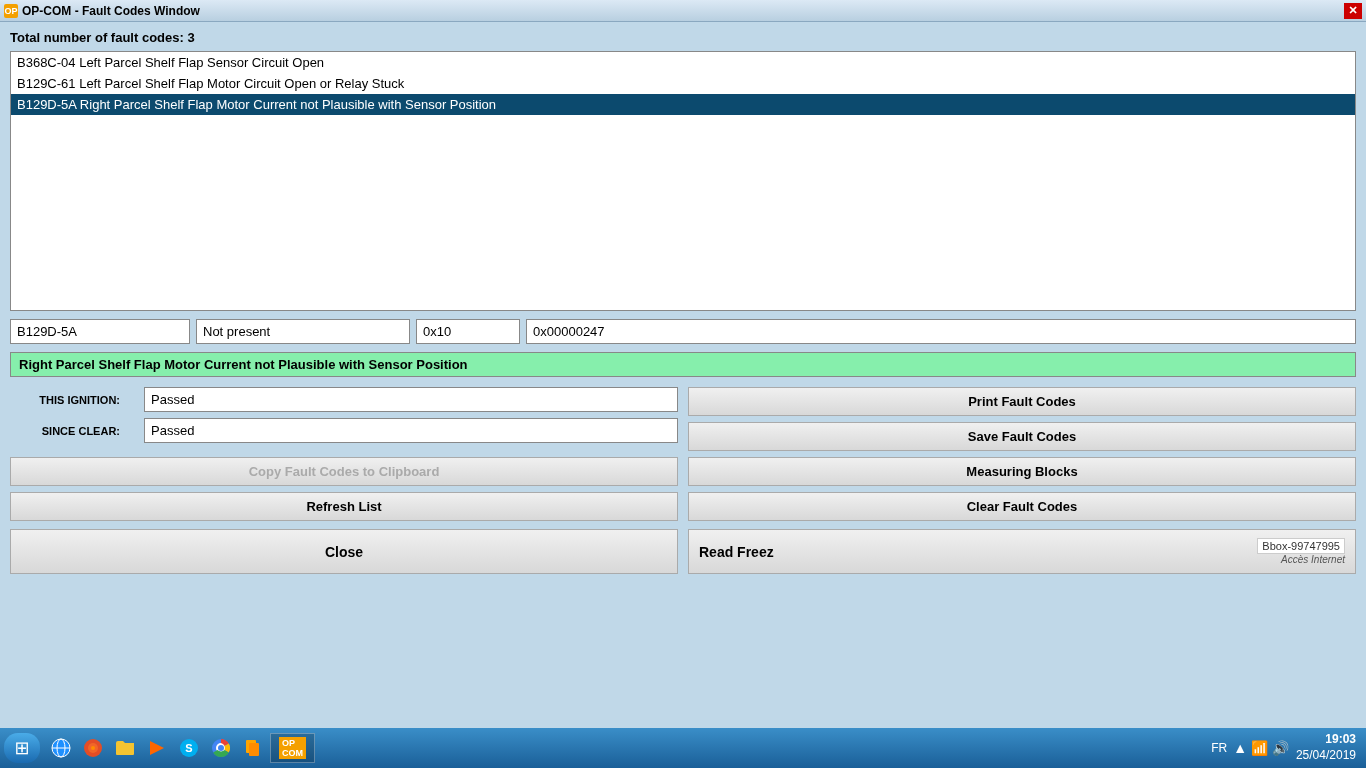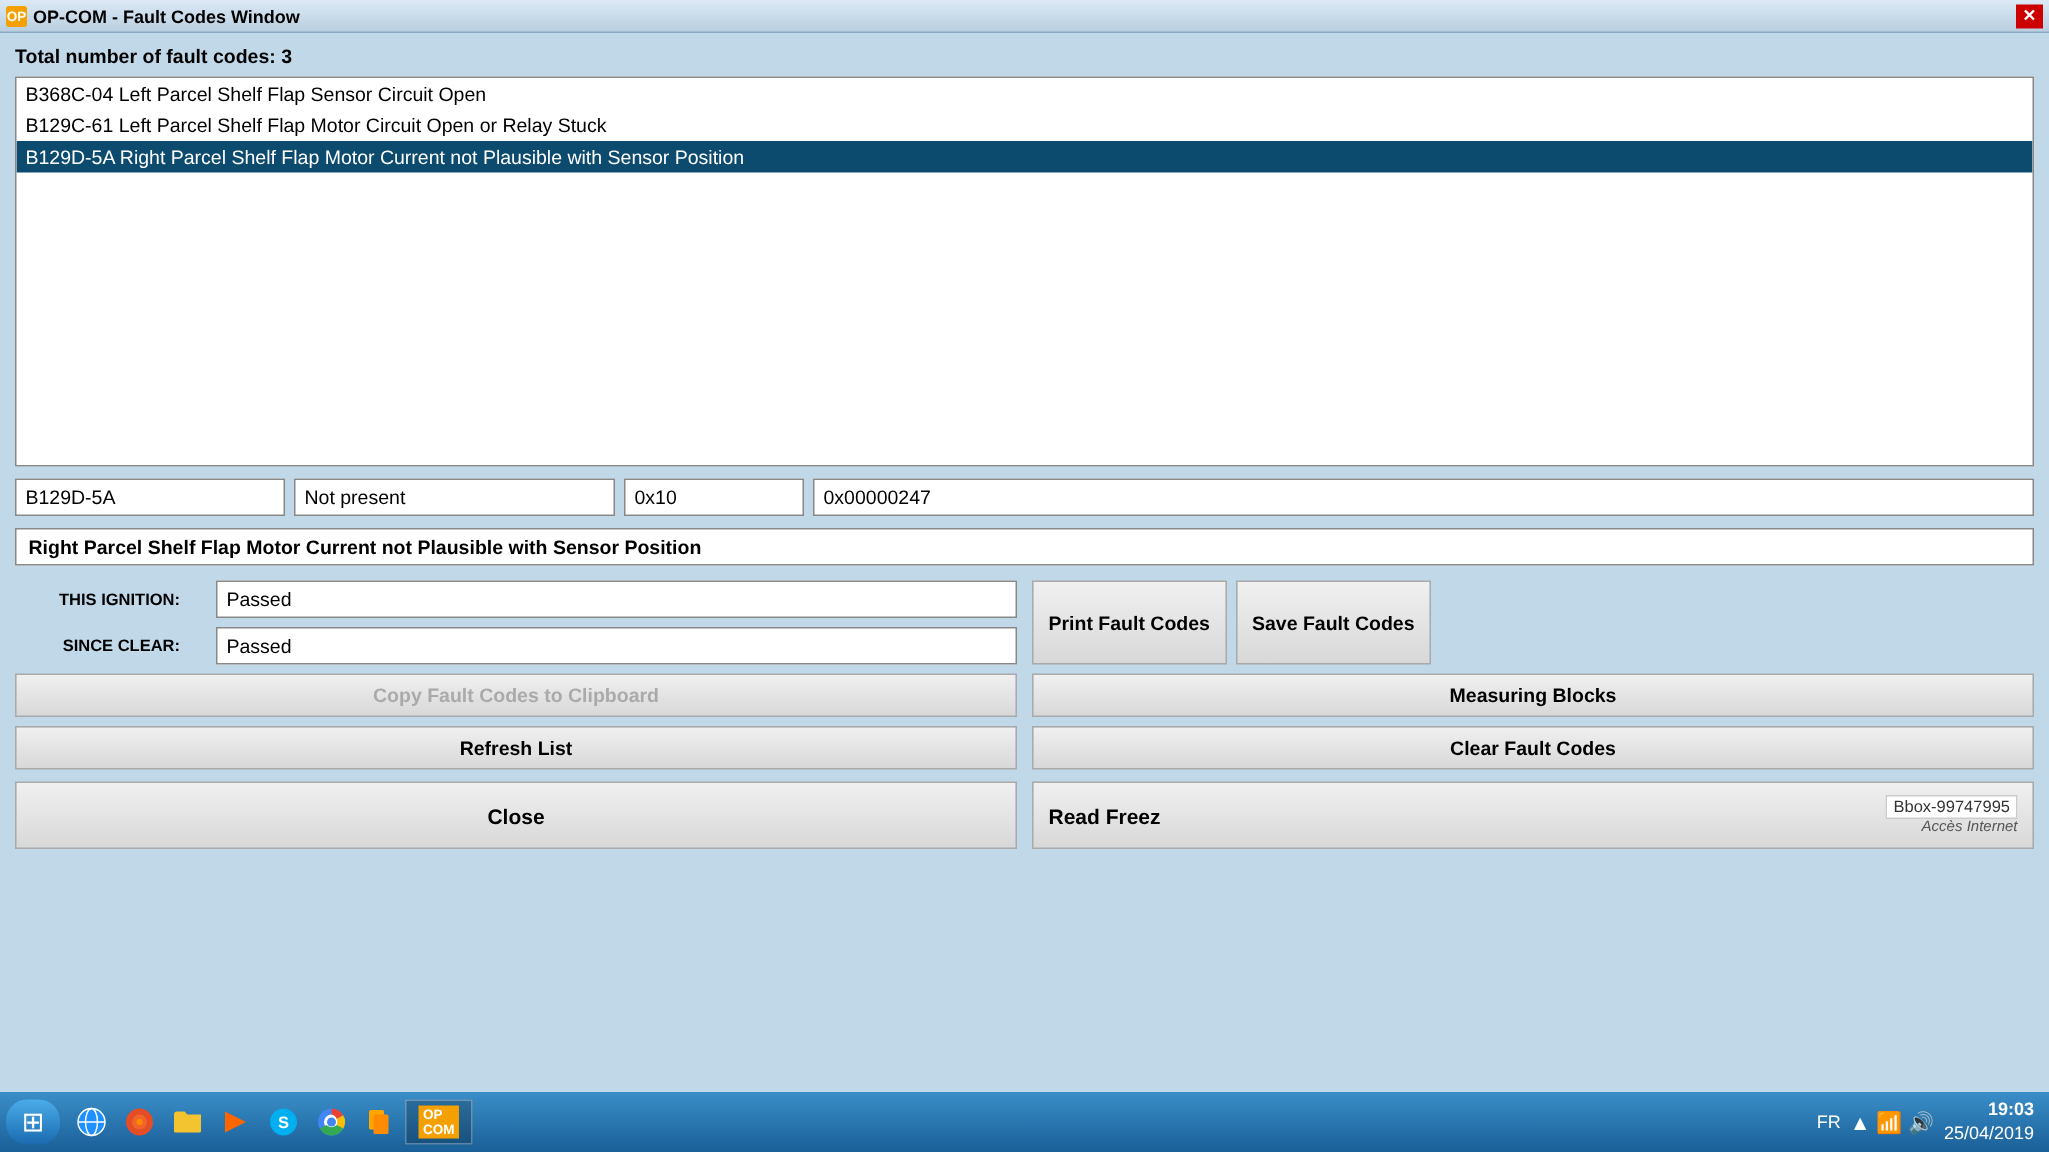--- a/index.html
+++ b/index.html
@@ -88,26 +88,26 @@
       margin-bottom: 8px;
     }
     .detail-field {
       background: white;
       border: 1px solid #888;
       padding: 4px 6px;
       font-size: 13px;
     }
     .detail-field.code { width: 180px; }
     .detail-field.status { width: 214px; }
-    .detail-field.hex1 { width: 120px; }
+    .detail-field.hex1 { width: 104px; }
     .detail-field.hex2 { flex: 1; }
 
     
     .description-box {
-      background: #ffffff;
+      background: #86efac;
       border: 1px solid #888;
       padding: 4px 8px;
       font-size: 13px;
       font-weight: bold;
       margin-bottom: 10px;
       width: 100%;
     }
 
     .ignition-row {
       display: flex;
@@ -137,21 +137,21 @@
       font-weight: bold;
       cursor: pointer;
       text-align: center;
     }
     .action-button.disabled {
       color: #aaa;
       cursor: default;
     }
 
     .left-col { display: flex; flex-direction: column; gap: 6px; }
-    .right-col { display: flex; flex-direction: row; gap: 6px; }
+    .right-col { display: flex; flex-direction: column; gap: 6px; }
 
     
     .bottom-row {
       display: grid;
       grid-template-columns: 1fr 1fr;
       gap: 6px 10px;
       margin-bottom: 6px;
     }
 
     

